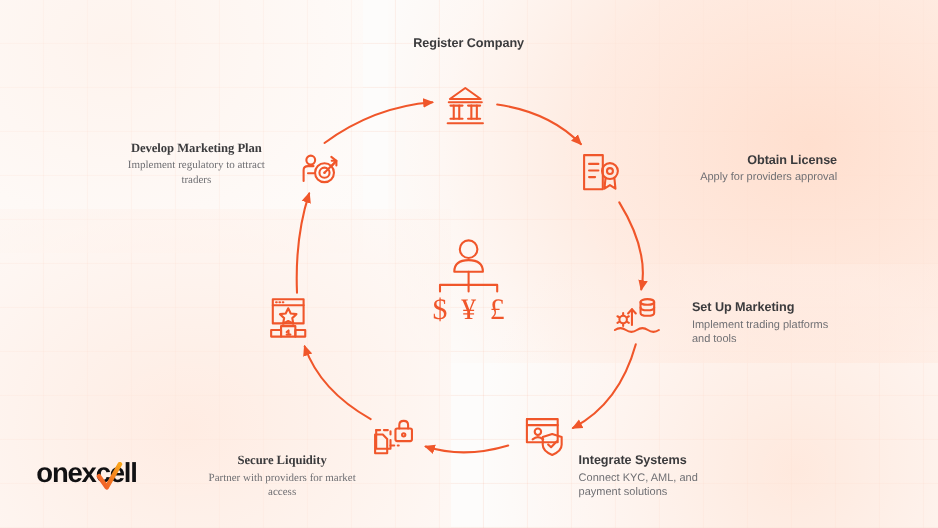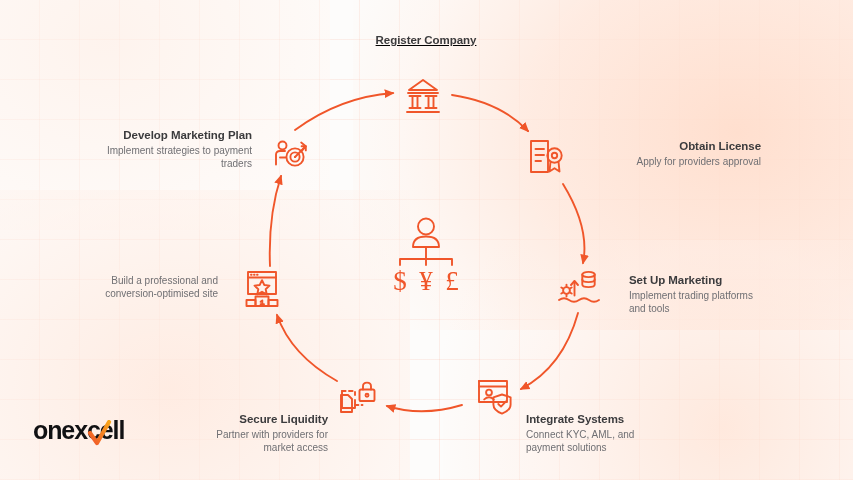--- a/index.html
+++ b/index.html
@@ -74,21 +74,21 @@
     font-weight: bold;
     color: #3b3b3d;
     letter-spacing: -0.05px;
     white-space: nowrap;
   }
   .node-label .desc {
     font-size: 10px;
     color: #6f6f73;
     margin-top: 2px;
   }
-  .align-right { text-align: right; }
+  .align-right { text-align: center; font-family: Liberation Serif, serif; }
   .align-left  { text-align: left; }
   .align-center{ text-align: center; }
 
   
   .logo {
     position: absolute;
     left: 33px;
     top: 413px;
     width: 96px;
     height: 34px;
@@ -222,21 +222,21 @@
       </g>
     </g>
 
     <g fill="#F0562A" font-family="Liberation Serif, serif" font-size="27" text-anchor="middle">
       <text x="400" y="290">$</text>
       <text x="426" y="290">¥</text>
       <text x="452" y="290">£</text>
     </g>
   </svg>
 
-  <div class="node-label align-center" style="left:326px; top:33px; width:200px;text-decoration:underline;">
+  <div class="node-label align-center" style="left:326px; top:33px; width:200px;">
     <div class="title">Register Company</div>
   </div>
 
   <div class="node-label align-left" style="left:581px; top:139px; width:180px;text-align:right;">
     <div class="title">Obtain License</div>
     <div class="desc">Apply for providers approval</div>
   </div>
 
   <div class="node-label align-left" style="left:629px; top:273px; width:135px;">
     <div class="title">Set Up Marketing</div>
@@ -247,26 +247,25 @@
     <div class="title">Secure Liquidity</div>
     <div class="desc">Partner with providers for market access</div>
   </div>
 
   <div class="node-label align-left" style="left:526px; top:412px; width:140px;">
     <div class="title">Integrate Systems</div>
     <div class="desc">Connect KYC, AML, and payment solutions</div>
   </div>
 
   <div class="node-label align-right" style="left:85px; top:273px; width:133px;">
-    <div class="desc">Build a professional and conversion-optimised site</div>
   </div>
 
   <div class="node-label align-right" style="left:105px; top:128px; width:147px;">
     <div class="title">Develop Marketing Plan</div>
-    <div class="desc">Implement strategies to payment traders</div>
+    <div class="desc">Implement regulatory to attract traders</div>
   </div>
 
   <div class="logo">
     <div class="logo-text">onexcell</div>
     <svg class="logo-check" width="26" height="28" viewBox="0 0 26 28">
       <path d="M 3 13 L 10 23 L 22 2" fill="none" stroke="url(#checkGrad2)" stroke-width="4.2" stroke-linecap="round" stroke-linejoin="round"></path>
       <defs>
         <linearGradient id="checkGrad2" x1="0" y1="1" x2="1" y2="0">
           <stop offset="0%" stop-color="#F0562A"></stop>
           <stop offset="100%" stop-color="#F9A51A"></stop>

